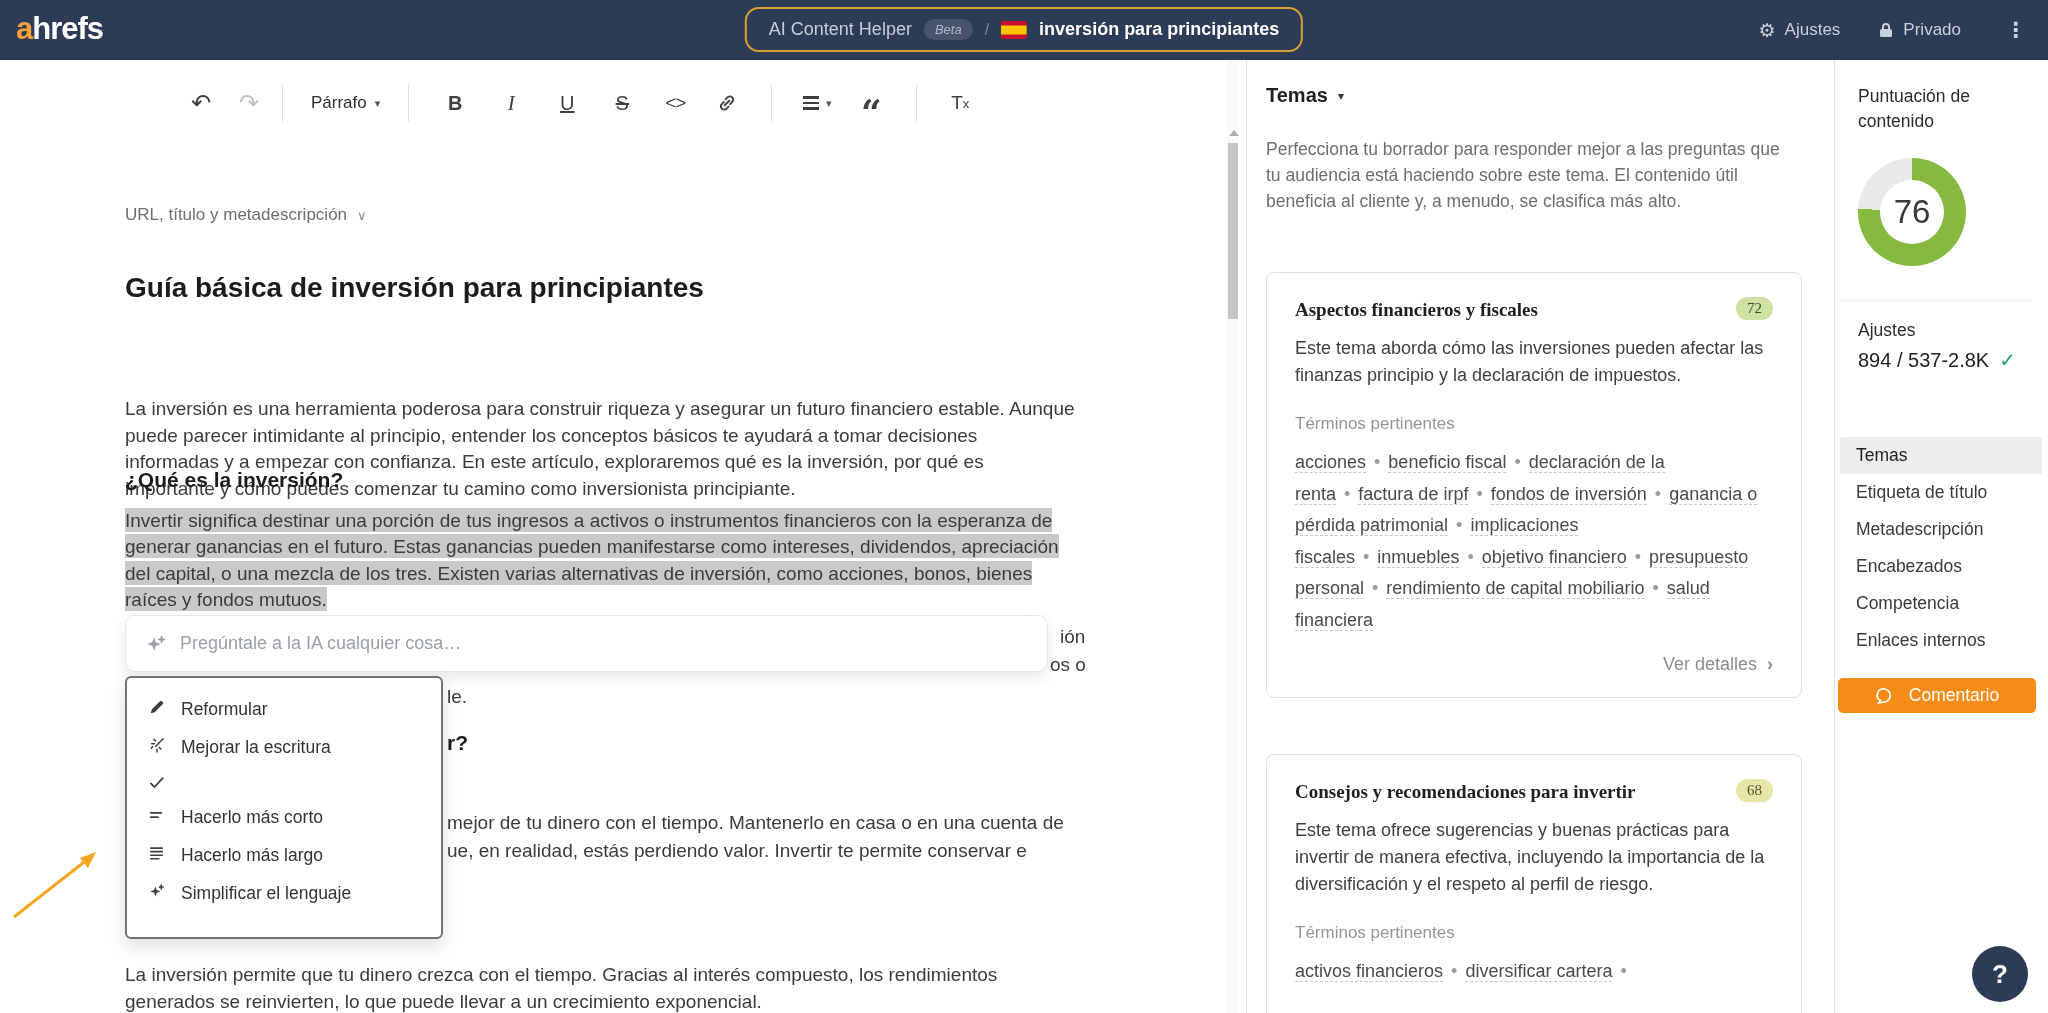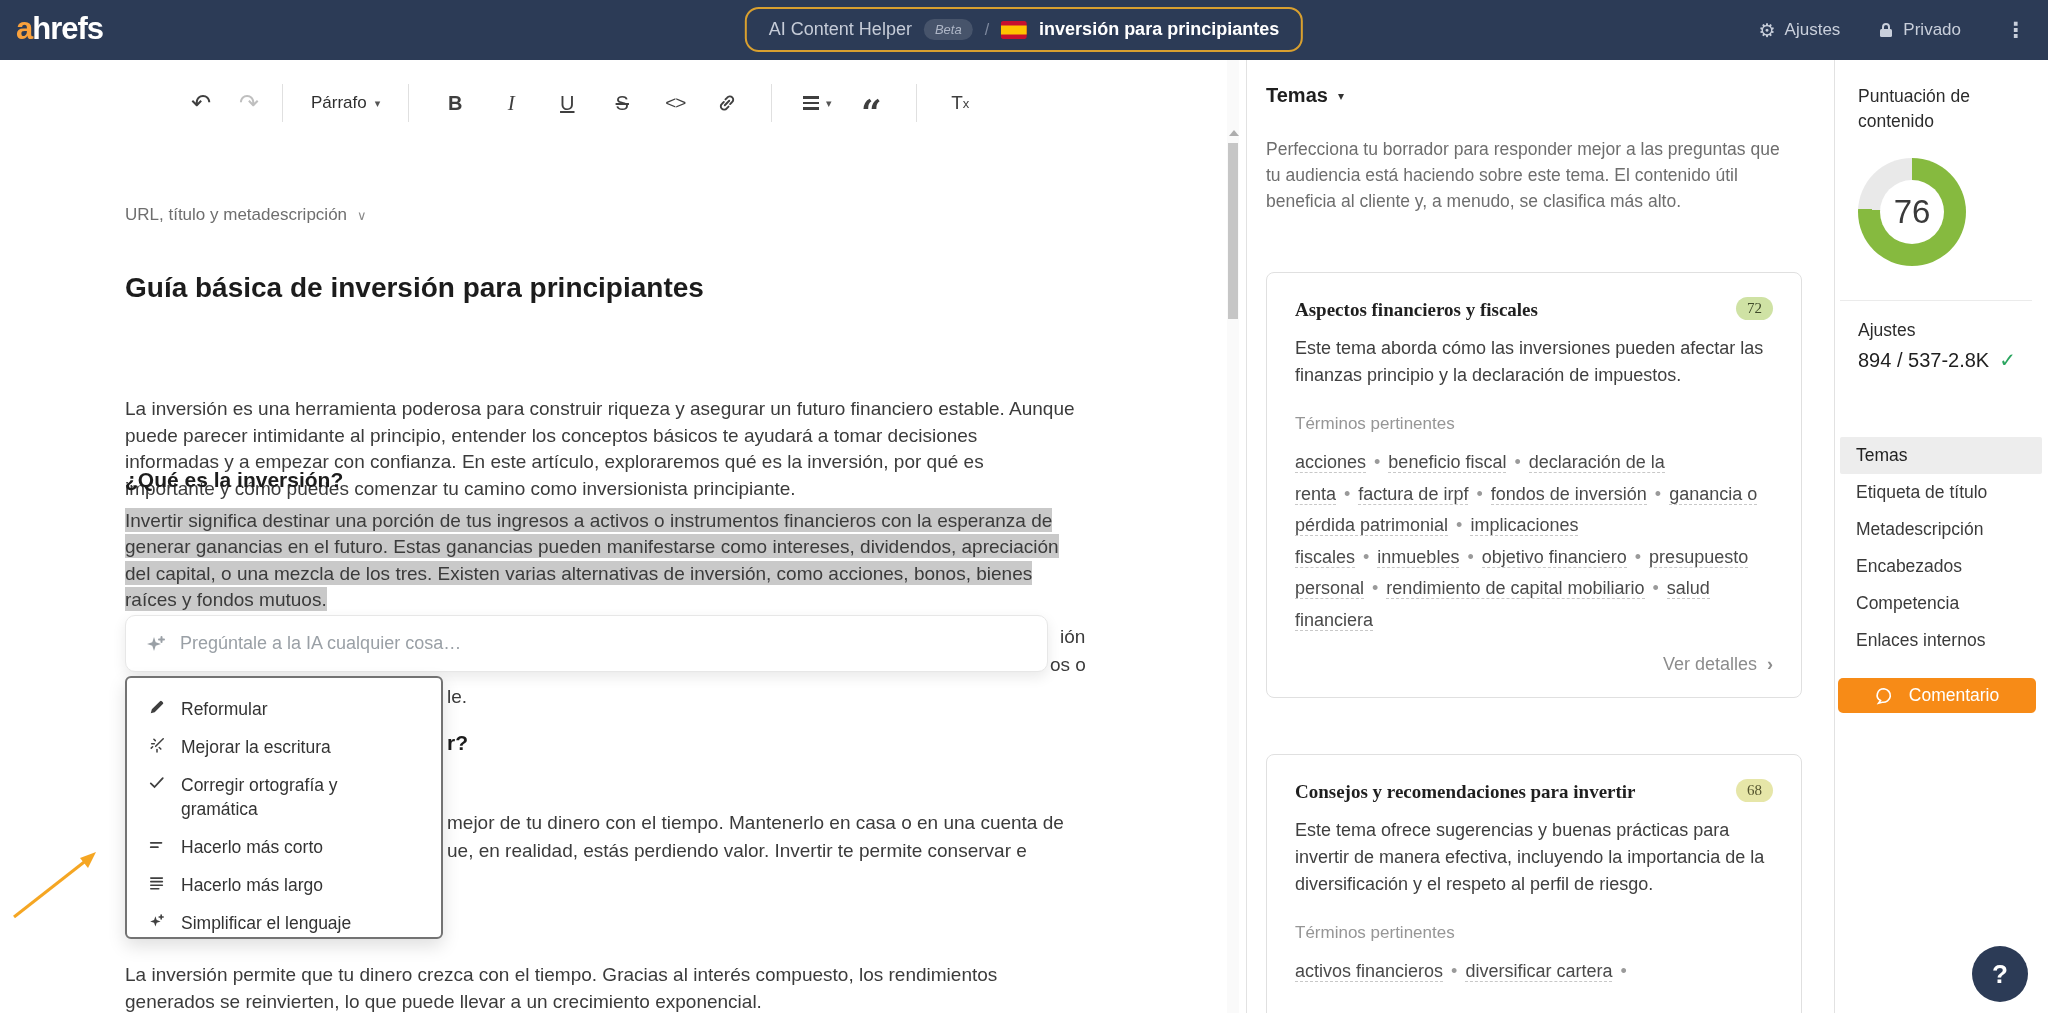--- a/index.html
+++ b/index.html
@@ -252,21 +252,20 @@
           <path d="M2.5 12.5l1.6-1.6"></path>
           <path d="M9 14v3"></path>
           <path d="M11.5 11.8l1.8 1.8"></path>
       </svg>
       <span class="lbl">Mejorar la escritura</span>
     </div>
     <div class="ai-item">
       <svg class="mi" width="18" height="18" viewBox="0 0 18 18" fill="none" stroke="#3f3f3f" stroke-width="2" stroke-linecap="round">
         <path d="M2 9.5l4.2 4L15.5 3.5"></path>
       </svg>
-      <span class="lbl" style="width:210px;">Corregir ortografía y gramática</span>
     </div>
     <div class="ai-item">
       <svg class="mi" width="18" height="18" viewBox="0 0 18 18" fill="none" stroke="#3f3f3f" stroke-width="2" stroke-linecap="round">
         <path d="M2 6.5h12"></path>
           <path d="M2 11.5h8"></path>
       </svg>
       <span class="lbl">Hacerlo más corto</span>
     </div>
     <div class="ai-item">
       <svg class="mi" width="18" height="18" viewBox="0 0 18 18" fill="none" stroke="#3f3f3f" stroke-width="1.8" stroke-linecap="round">

